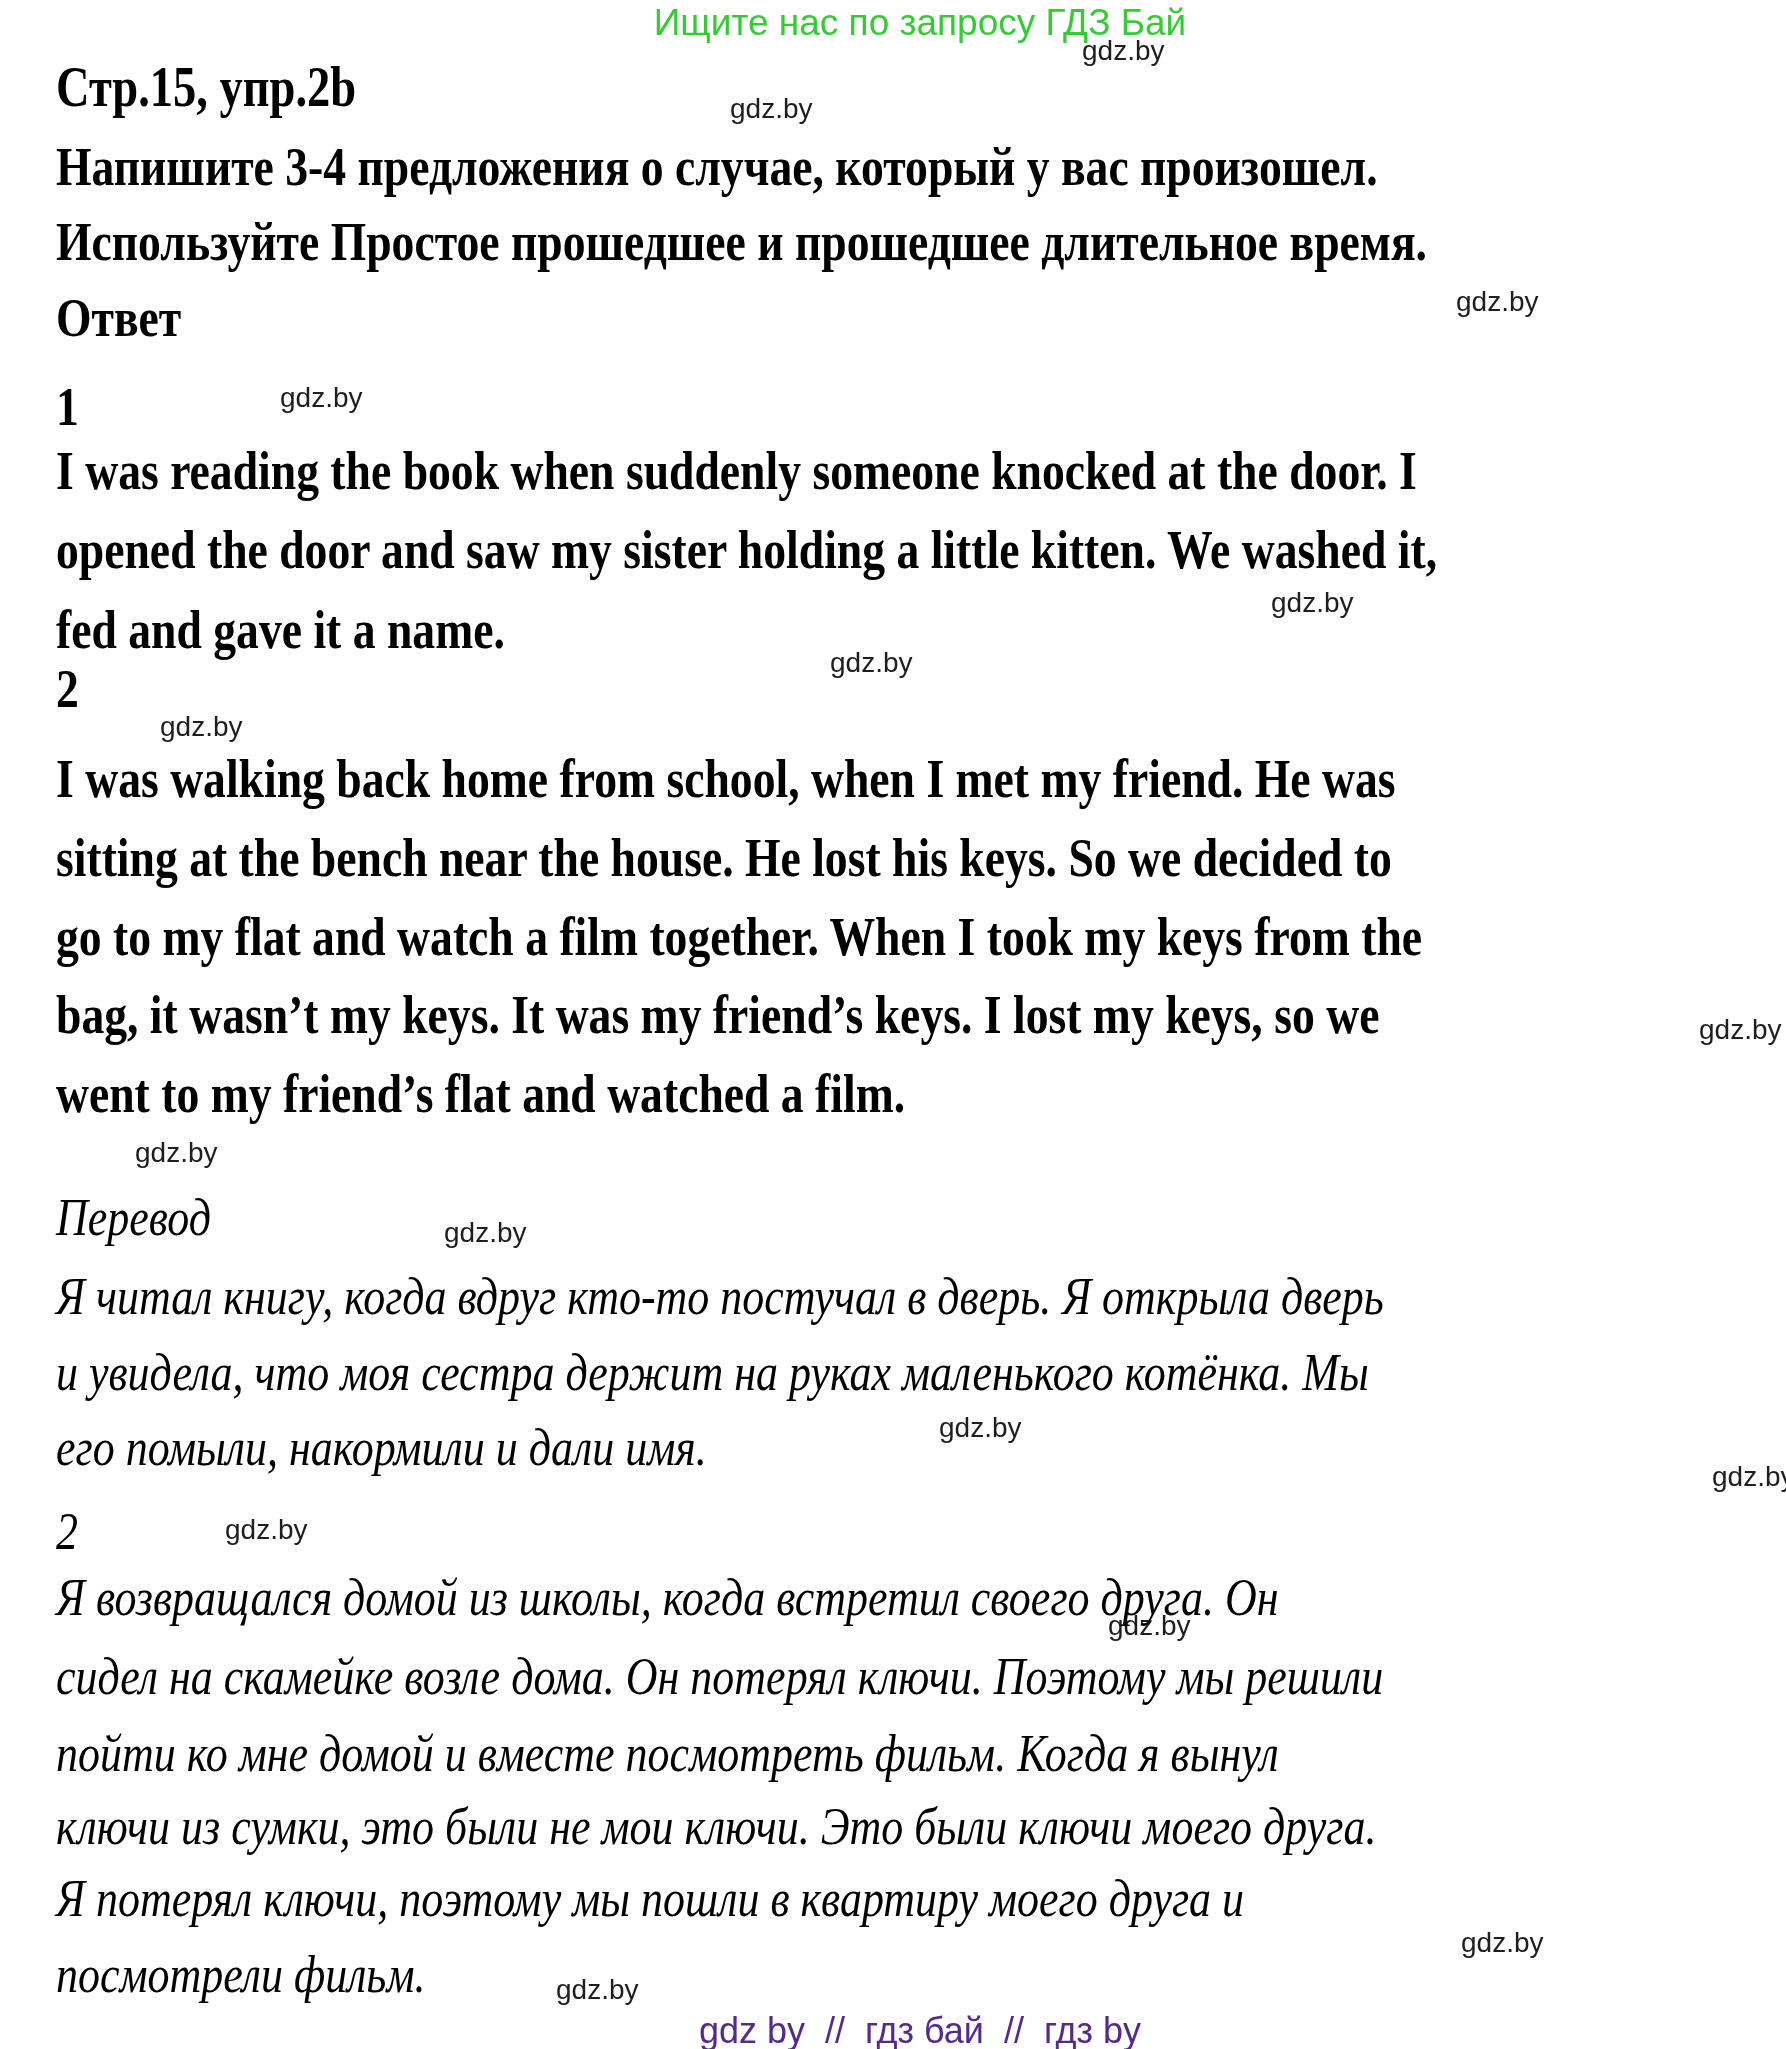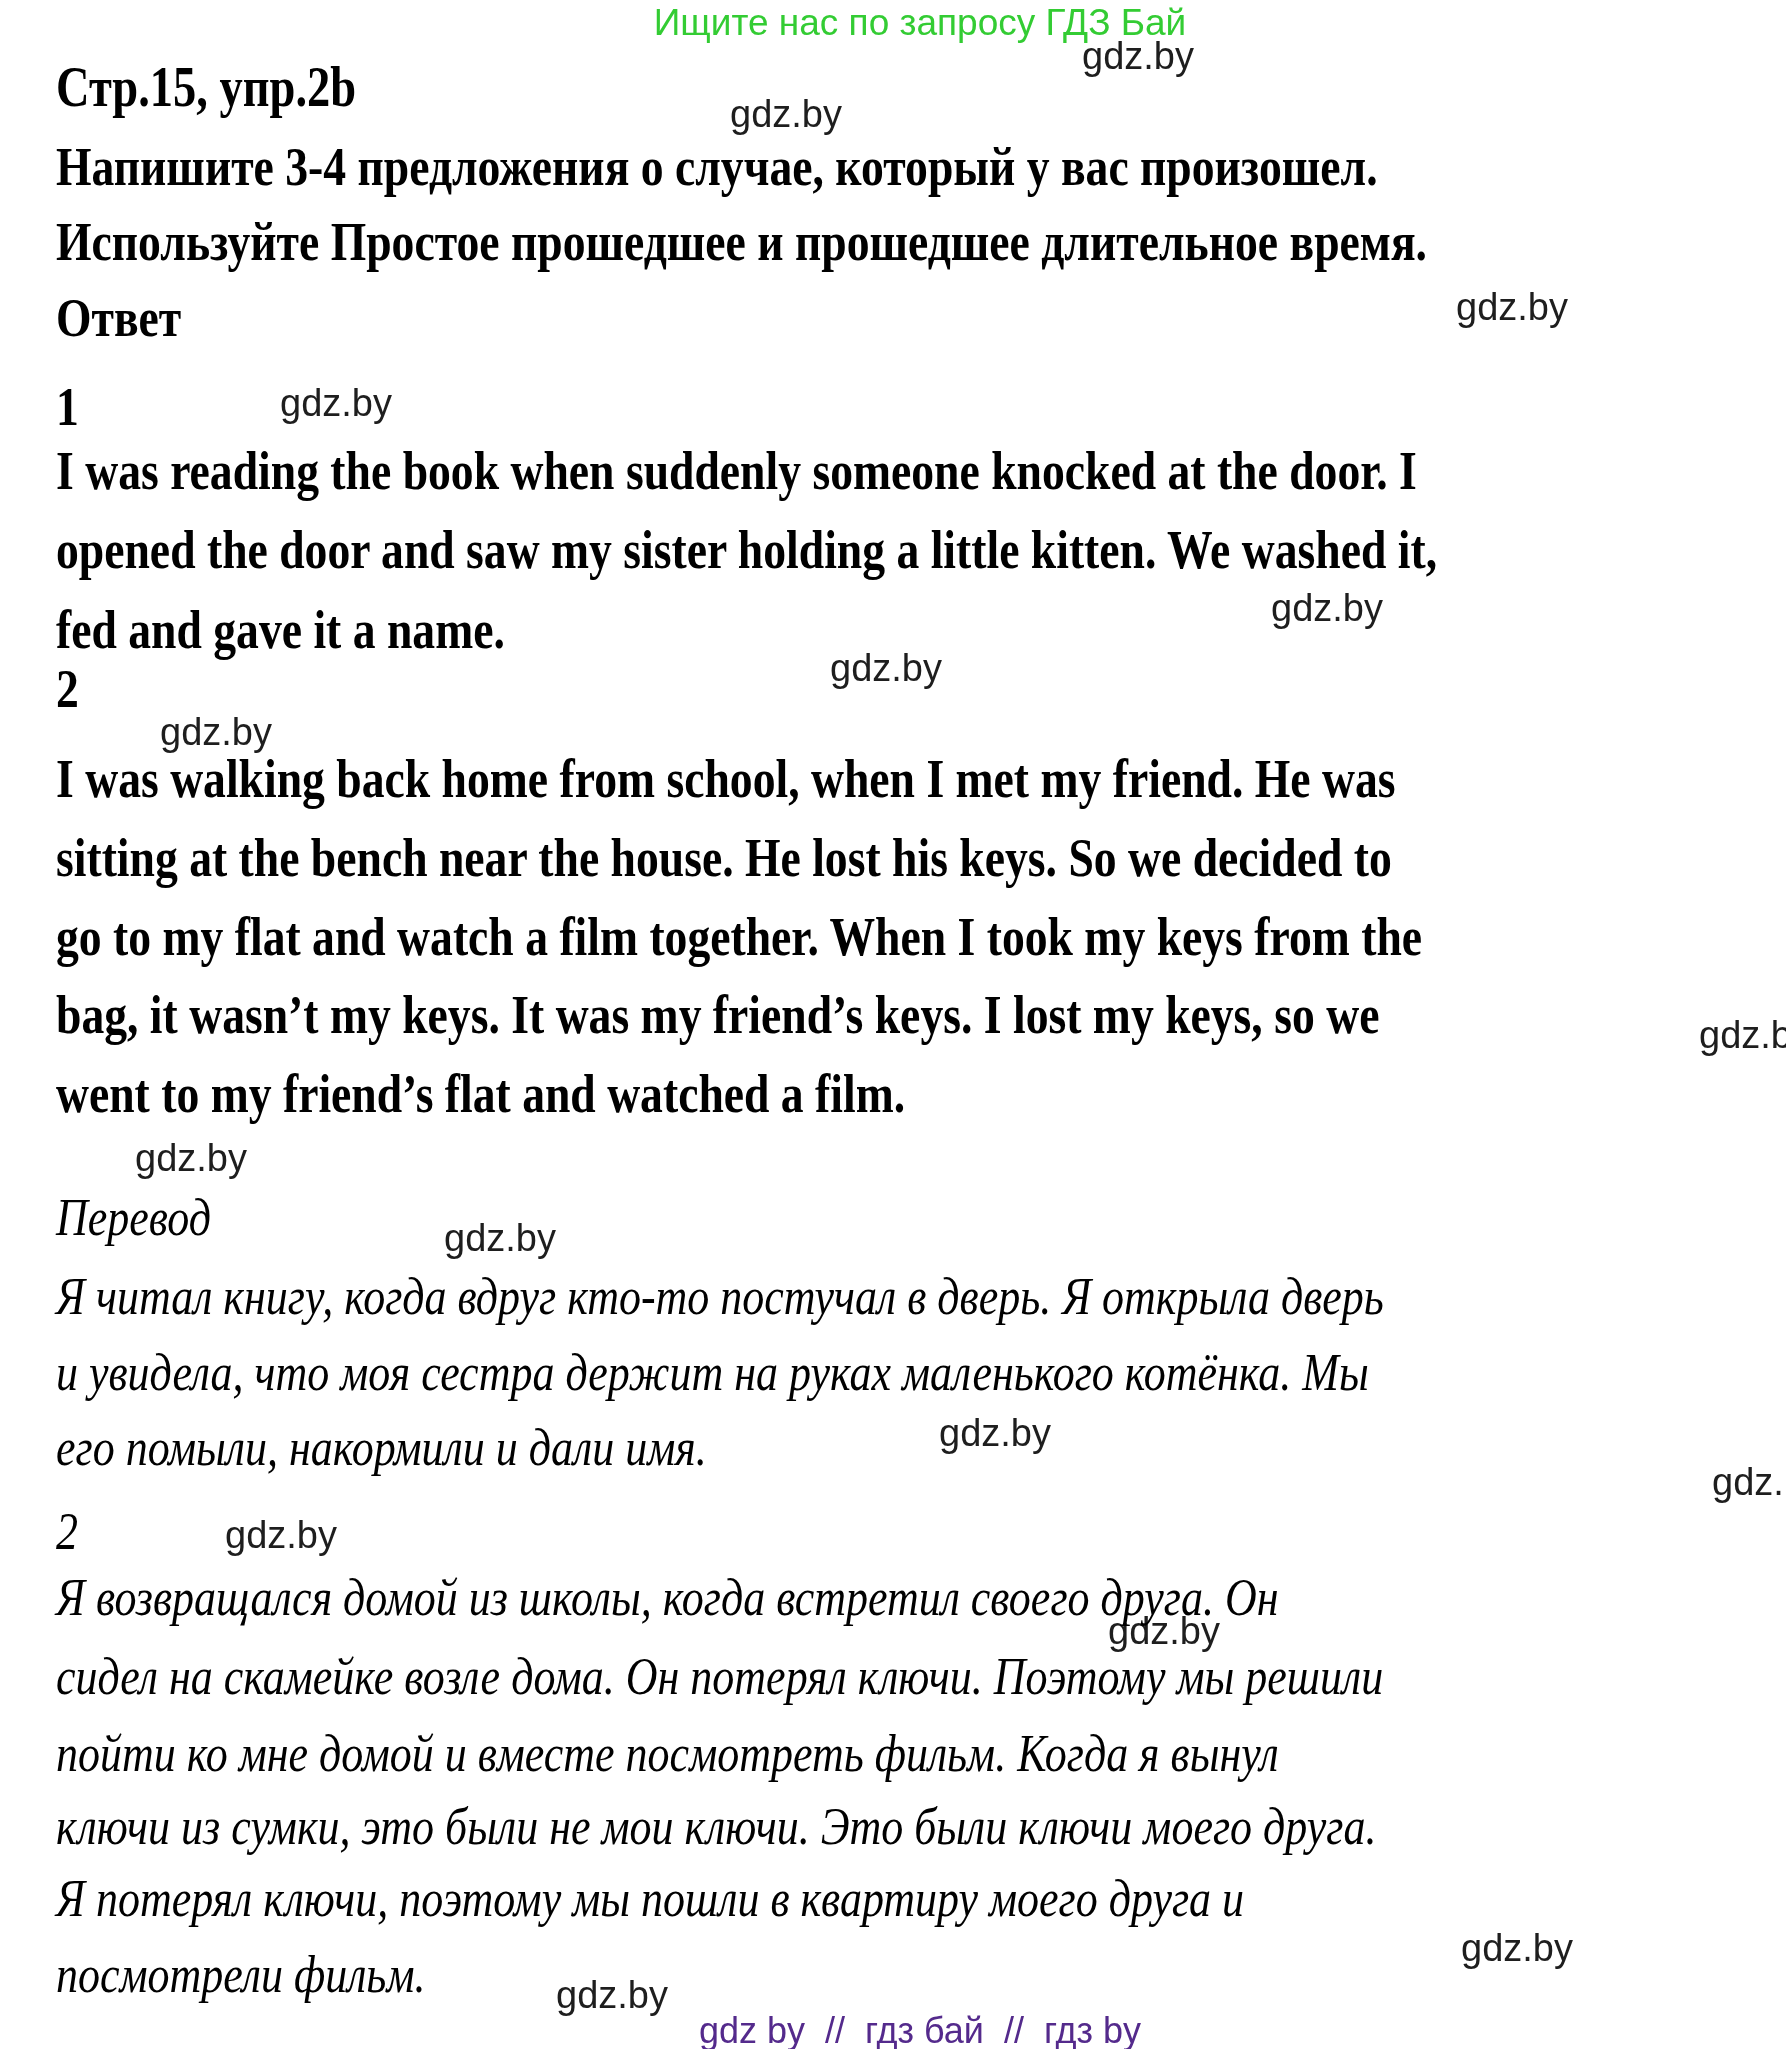--- a/index.html
+++ b/index.html
@@ -35,21 +35,21 @@
     white-space:nowrap;
     transform:scaleX(0.83);
     transform-origin:0 0;
     color:#000;
   }
   .title { font-size:56px; }
   
   .wm {
     position:absolute;
     font-family:"Liberation Sans","DejaVu Sans",sans-serif;
-    font-size:38px;
+    font-size:28px;
     font-weight:normal;
     color:#1e1e1e;
     white-space:nowrap;
   }
   .promo {
     position:absolute;
     left:0; right:0; top:1.9px;
     text-align:center;
     font-family:"Liberation Sans","DejaVu Sans",sans-serif;
     font-size:37px;

